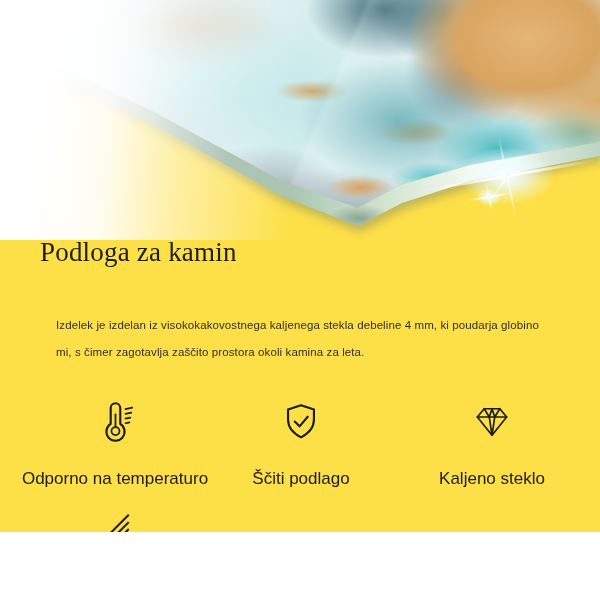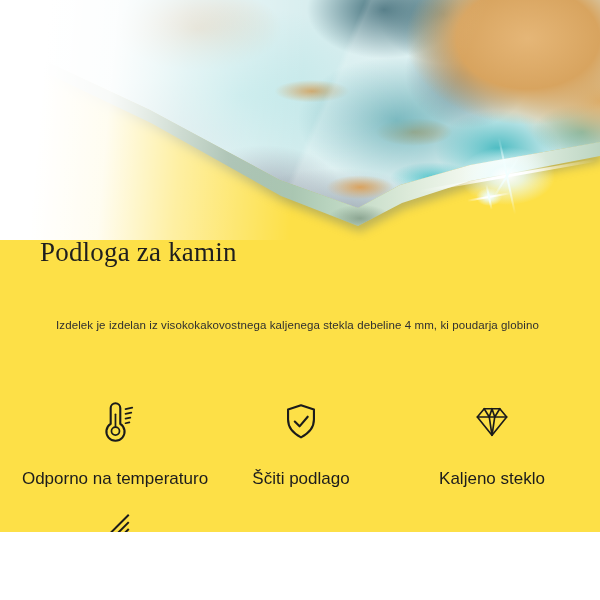--- a/index.html
+++ b/index.html
@@ -111,20 +111,21 @@
         <span class="sp-ray2"></span>
     </div>
   </div>
 
   <h1 class="title">
     <span class="tline">Podloga za kamin</span>
   </h1>
 
   <div class="desc">
     <div class="dline">Izdelek je izdelan iz visokokakovostnega kaljenega stekla debeline 4 mm, ki poudarja globino</div>
+    <div class="dline">mi, s čimer zagotavlja zaščito prostora okoli kamina za leta.</div>
   </div>
 
   <div class="features">
 
     <div class="feature">
       <div class="icon-box">
         <svg width="46" height="46" viewBox="0 0 48 48">
           <path class="ln" d="M19.5 9.5 a5 5 0 0 1 10 0 V26 a9.5 9.5 0 1 1 -10 0 Z"></path>
           <circle class="ln thin" cx="24.5" cy="33.5" r="4.2"></circle>
           <path class="ln thin" d="M24.5 16 V 29"></path>

